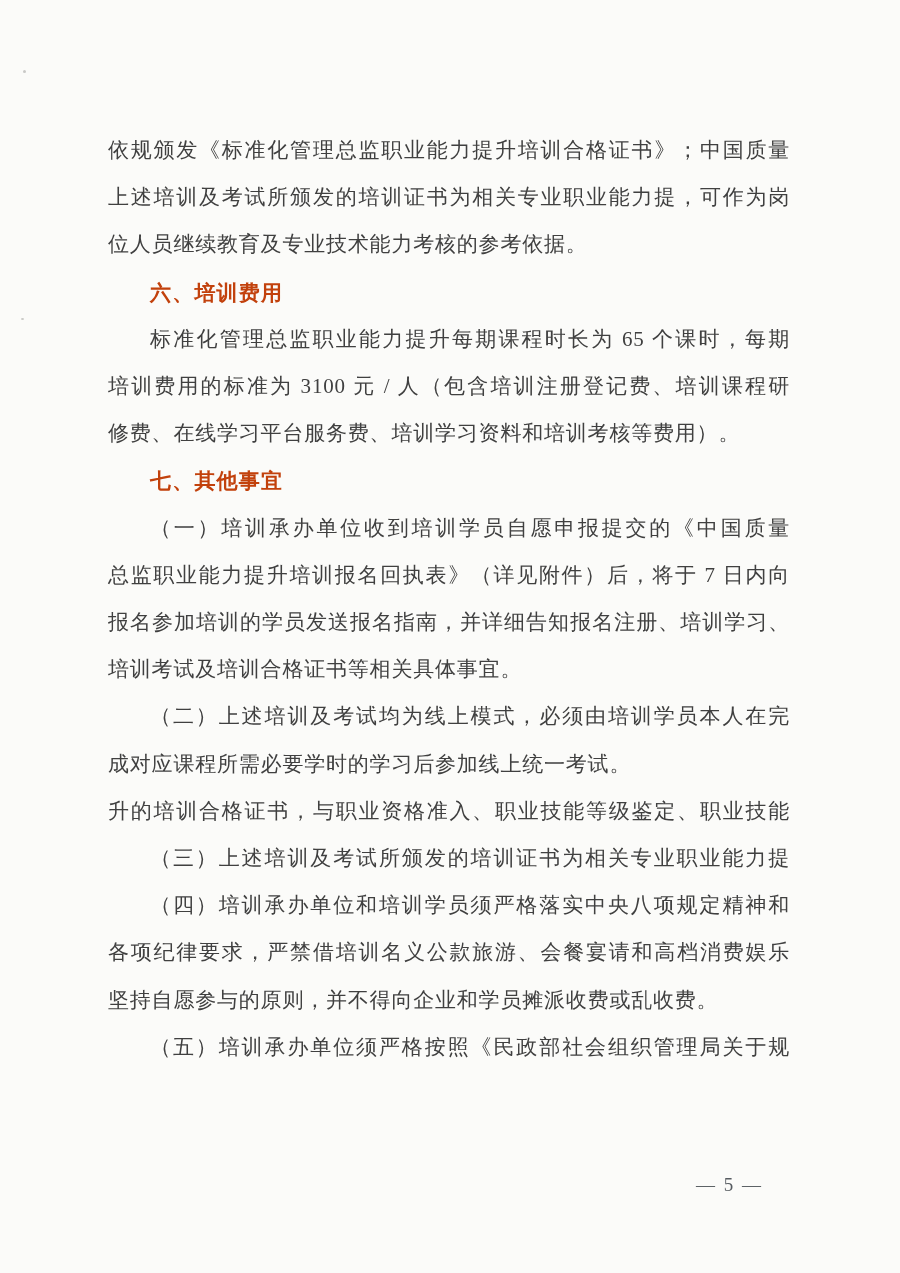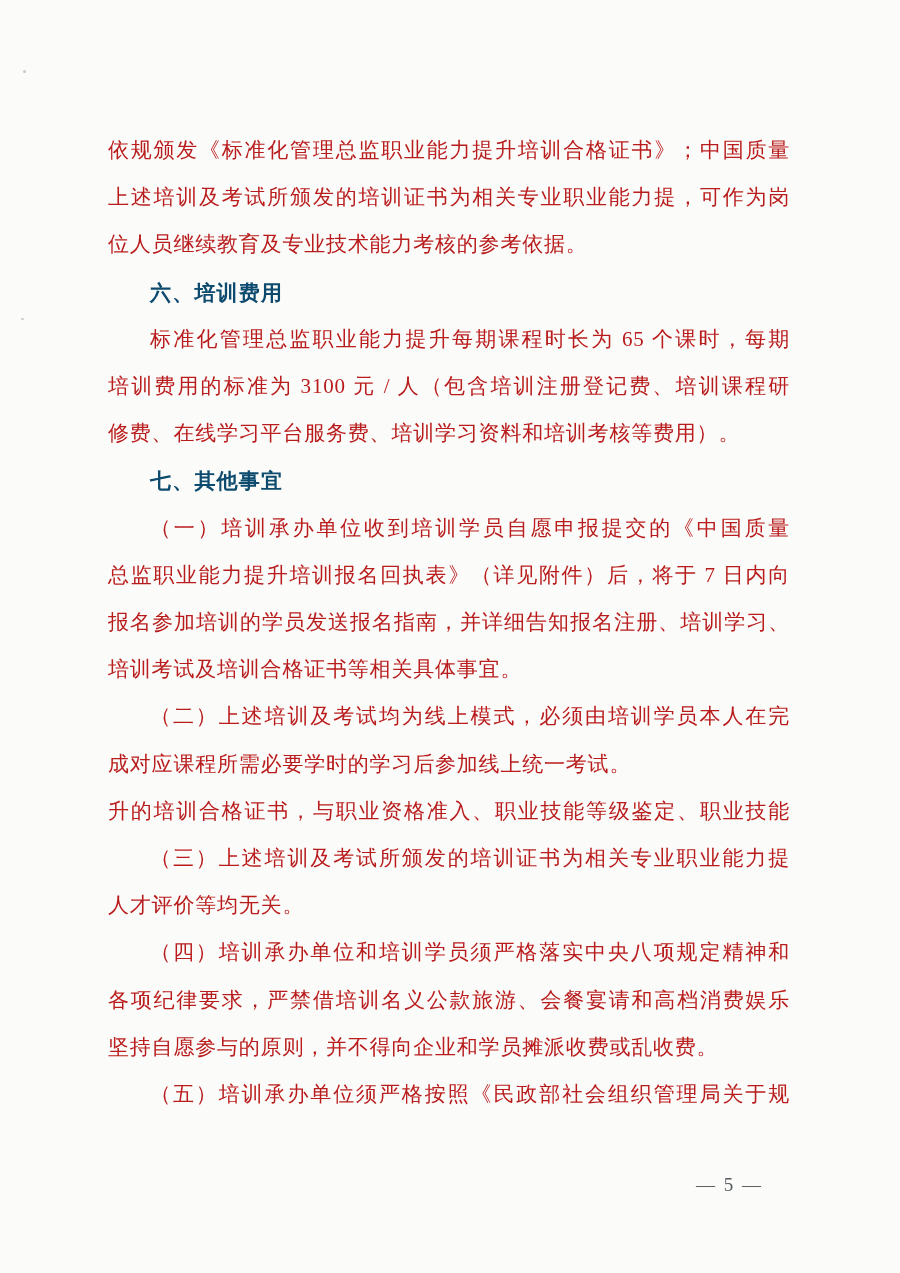--- a/index.html
+++ b/index.html
@@ -19,35 +19,35 @@
   .content {
     position: absolute;
     left: 108px;
     top: 127px;
     width: 682px;
   }
   .line {
     font-size: 21px;
     line-height: 47.2px;
     letter-spacing: 0.8px;
-    color: #b91c1c;
+    color: #404040;
     white-space: normal;
     text-align: left;
   }
   .line.full {
     text-align: justify;
     text-align-last: justify;
   }
   .line.indent {
     text-indent: 2em;
   }
   .line.heading {
     font-family: "Liberation Sans", "DejaVu Sans", sans-serif;
     font-weight: 700;
-    color: #0c4a6e;
+    color: #c2410c;
     letter-spacing: 1.2px;
   }
   .footer {
     position: absolute;
     top: 1171px;
     right: 137px;
     font-size: 19px;
     line-height: 28px;
     color: #565b60;
     letter-spacing: 2px;
@@ -86,21 +86,20 @@
     <div class="line full indent">（一）培训承办单位收到培训学员自愿申报提交的《中国质量</div>
     <div class="line full">总监职业能力提升培训报名回执表》（详见附件）后，将于 7 日内向</div>
     <div class="line full">报名参加培训的学员发送报名指南，并详细告知报名注册、培训学习、</div>
     <div class="line">培训考试及培训合格证书等相关具体事宜。</div>
 
     <div class="line full indent">（二）上述培训及考试均为线上模式，必须由培训学员本人在完</div>
     <div class="line">成对应课程所需必要学时的学习后参加线上统一考试。</div>
 
     <div class="line full">升的培训合格证书，与职业资格准入、职业技能等级鉴定、职业技能</div>
     <div class="line full indent">（三）上述培训及考试所颁发的培训证书为相关专业职业能力提</div>
-    <div class="line">人才评价等均无关。</div>
 
     <div class="line full indent">（四）培训承办单位和培训学员须严格落实中央八项规定精神和</div>
     <div class="line full">各项纪律要求，严禁借培训名义公款旅游、会餐宴请和高档消费娱乐</div>
     <div class="line">坚持自愿参与的原则，并不得向企业和学员摊派收费或乱收费。</div>
 
     <div class="line full indent">（五）培训承办单位须严格按照《民政部社会组织管理局关于规</div>
 
   </div>
 
   <div class="footer">— 5 —</div>

